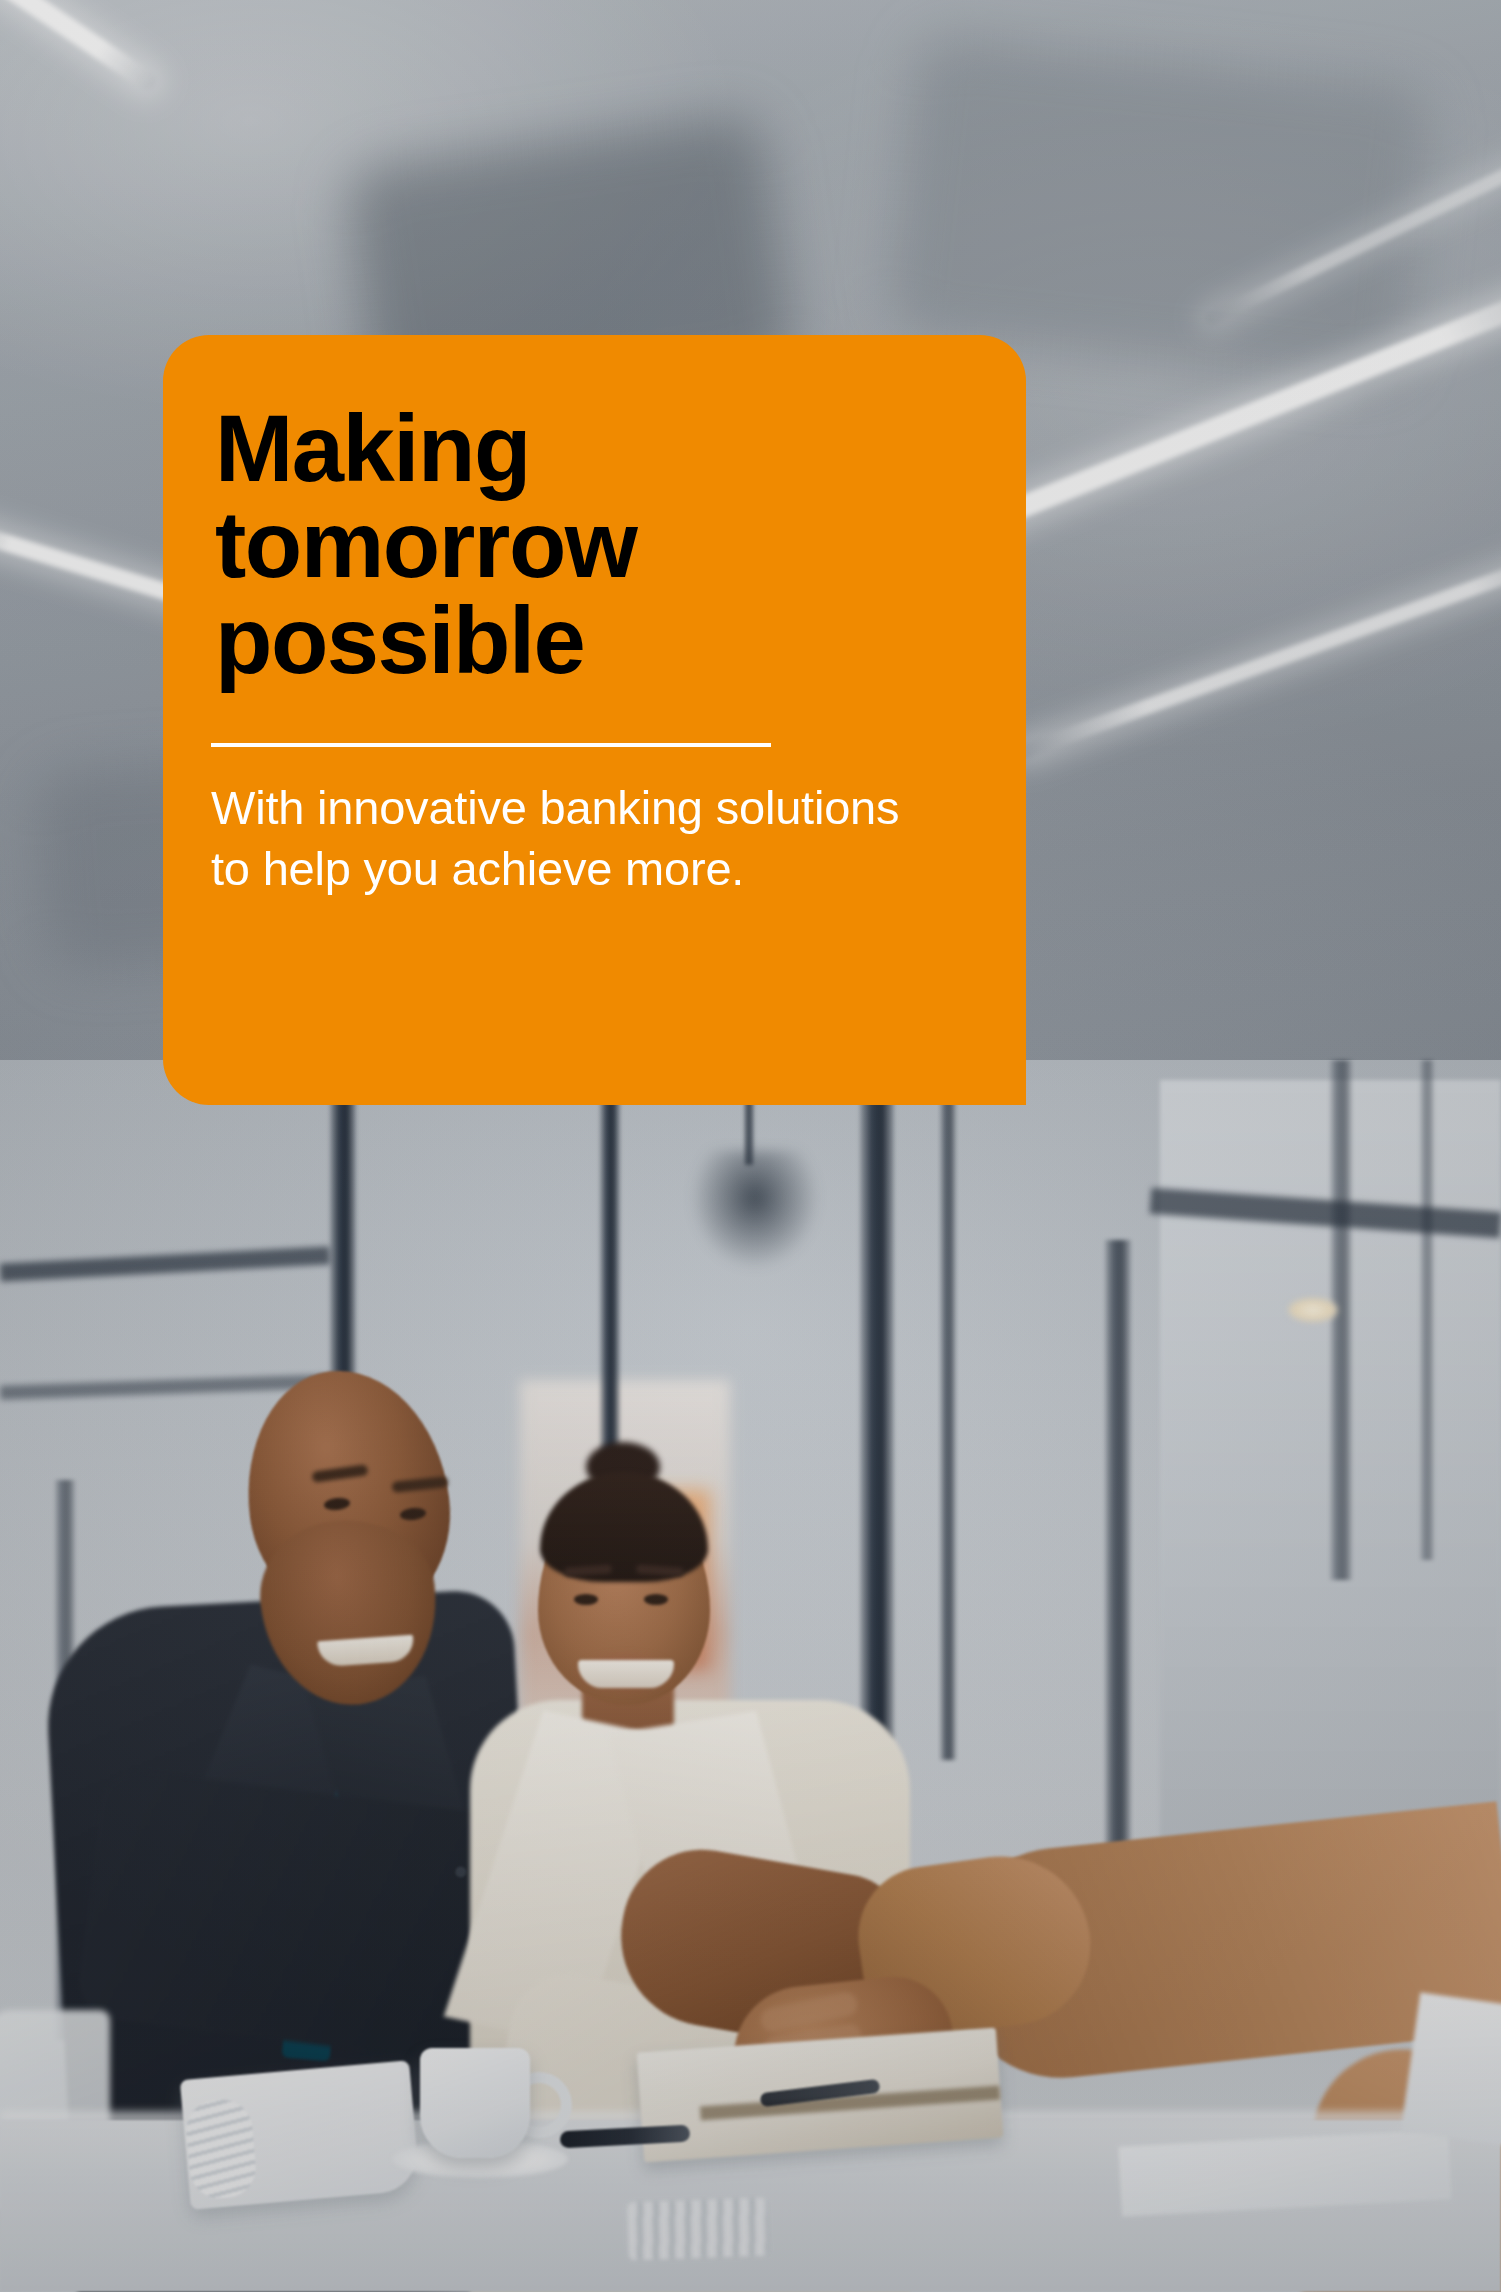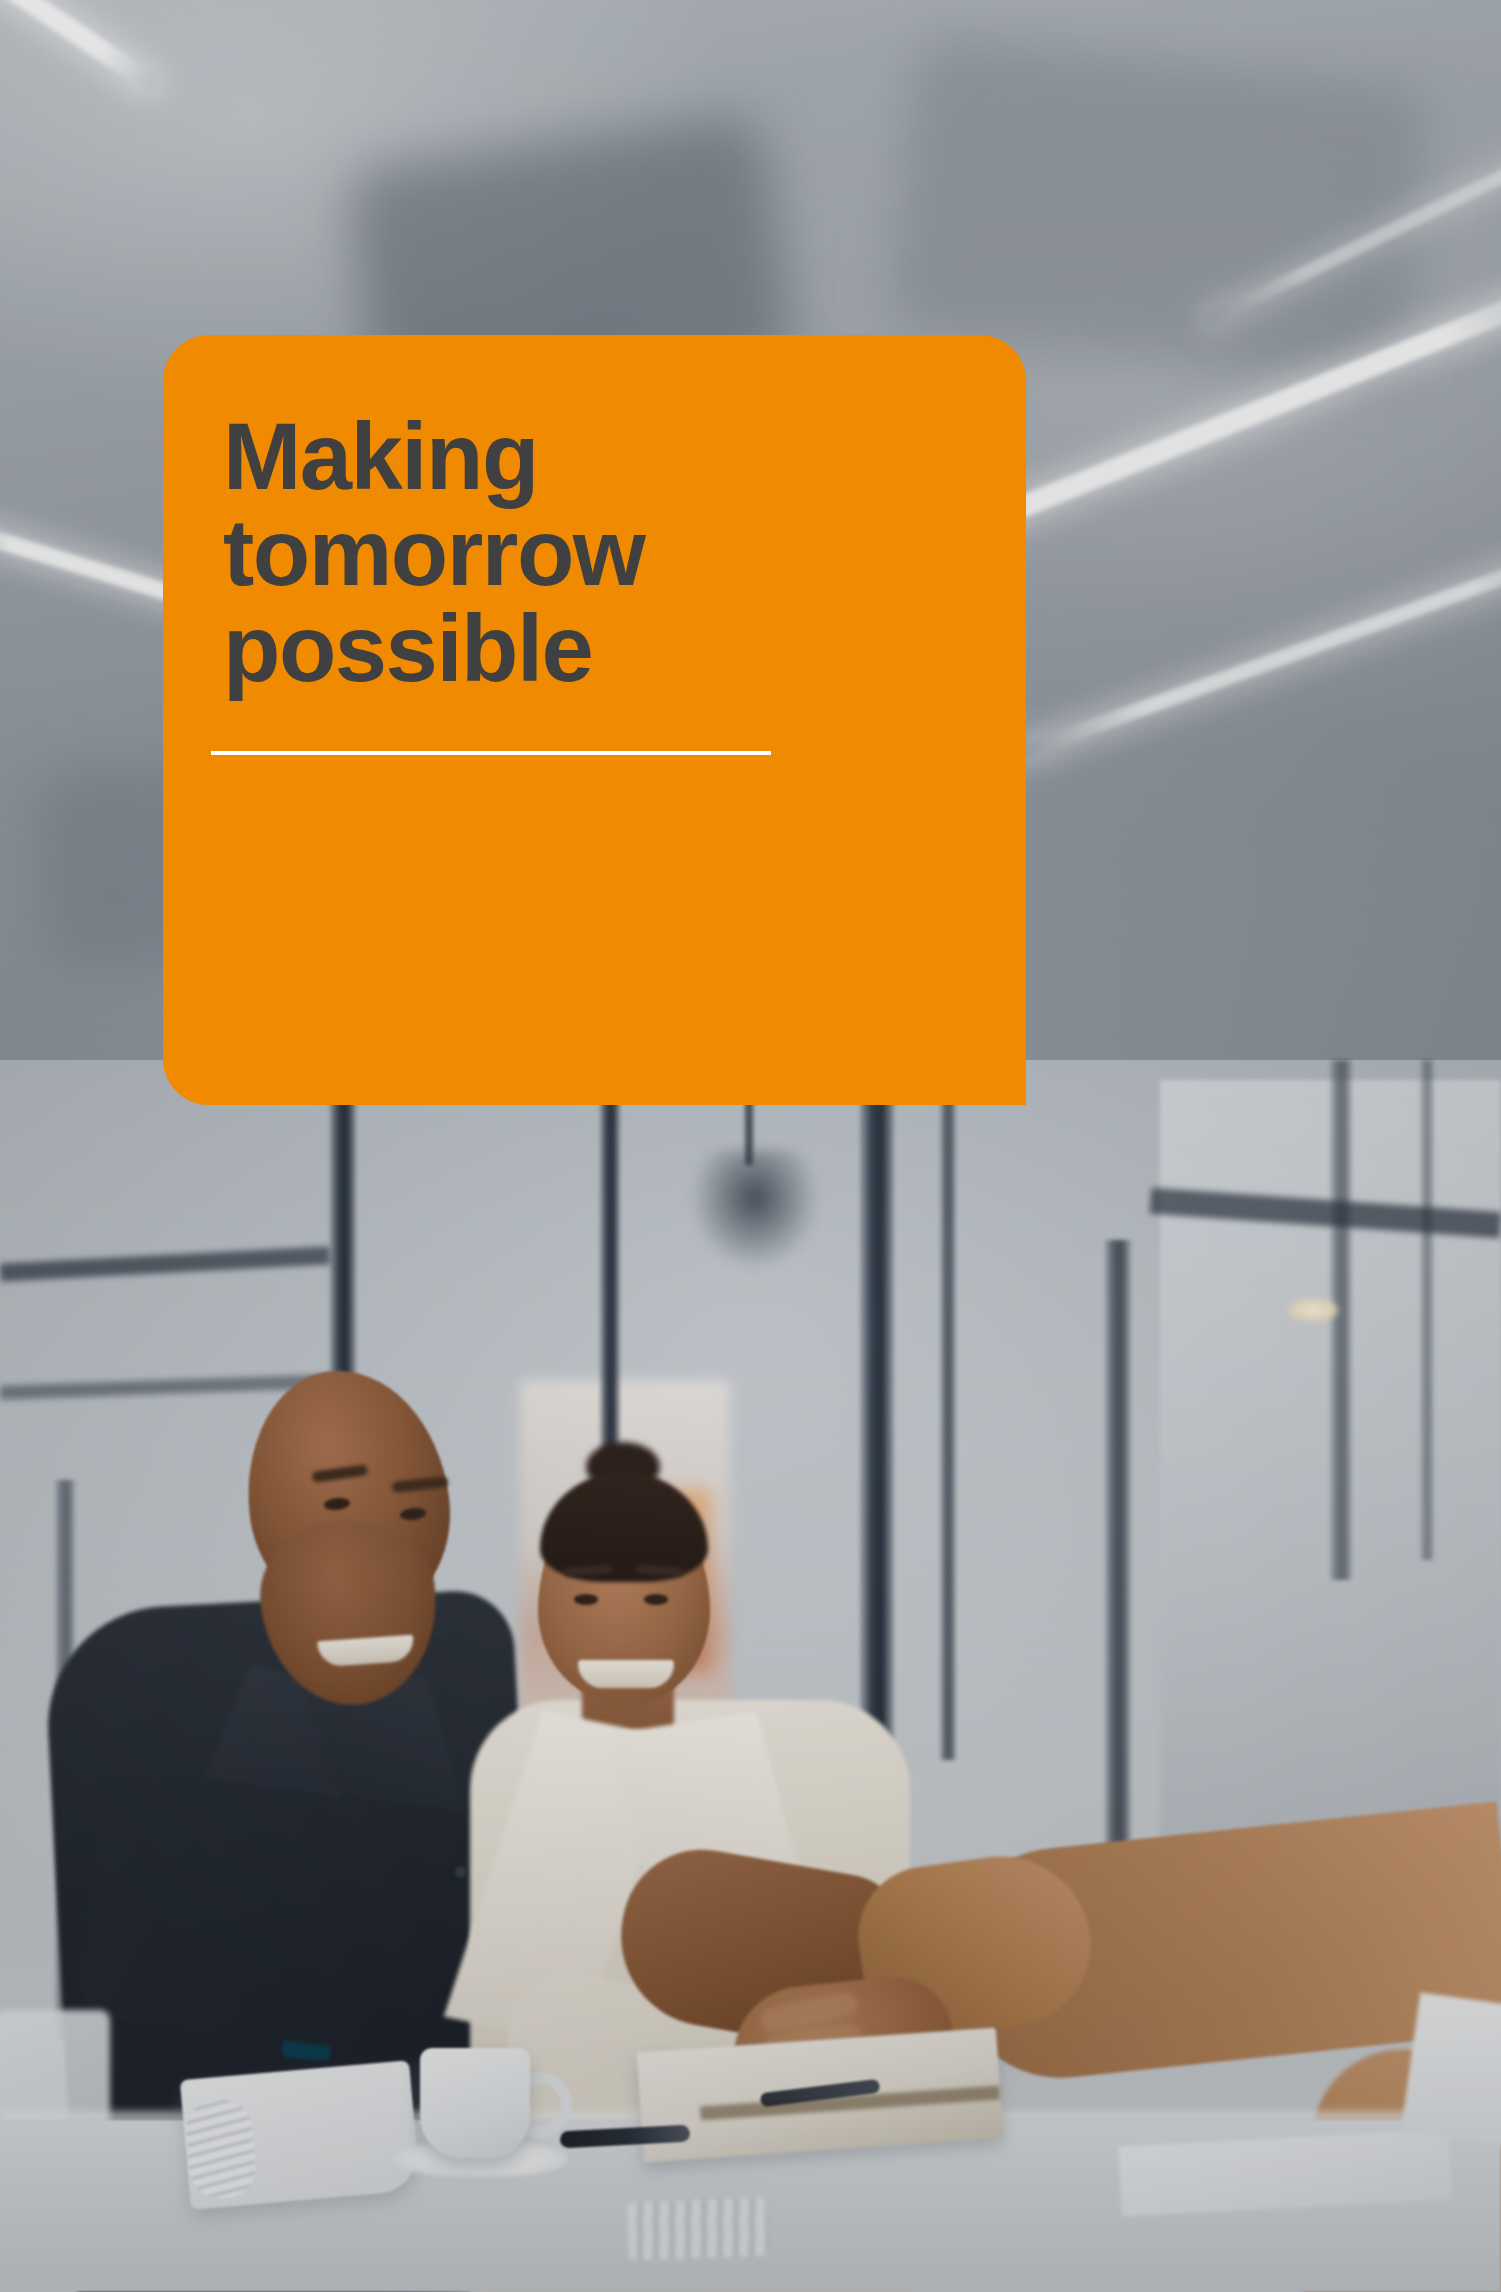--- a/index.html
+++ b/index.html
@@ -405,22 +405,22 @@
     left: 163px;
     top: 335px;
     width: 863px;
     height: 770px;
     background: #F08A00;
     border-radius: 46px 46px 0 46px;
     box-sizing: border-box;
     padding: 62px 58px 0 48px;
   }
   .headline {
-    margin: 12px;
-    color: #404040;
+    margin: 4px;
+    color: #000000;
     font-size: 94px;
     line-height: 1.02;
     font-weight: 700;
     letter-spacing: -1.5px;
     white-space: pre-line;
   }
   .rule {
     width: 560px;
     height: 4px;
     background: #ffffff;
@@ -536,15 +536,17 @@
     <div class="grade"></div>
   </div>
 
   <div class="card">
     <h1 class="headline">Making
 tomorrow
 possible</h1>
 
     <div class="rule"></div>
 
+    <p class="subhead">With innovative banking solutions
+to help you achieve more.</p>
   </div>
 
 </div>
 
 </body></html>

